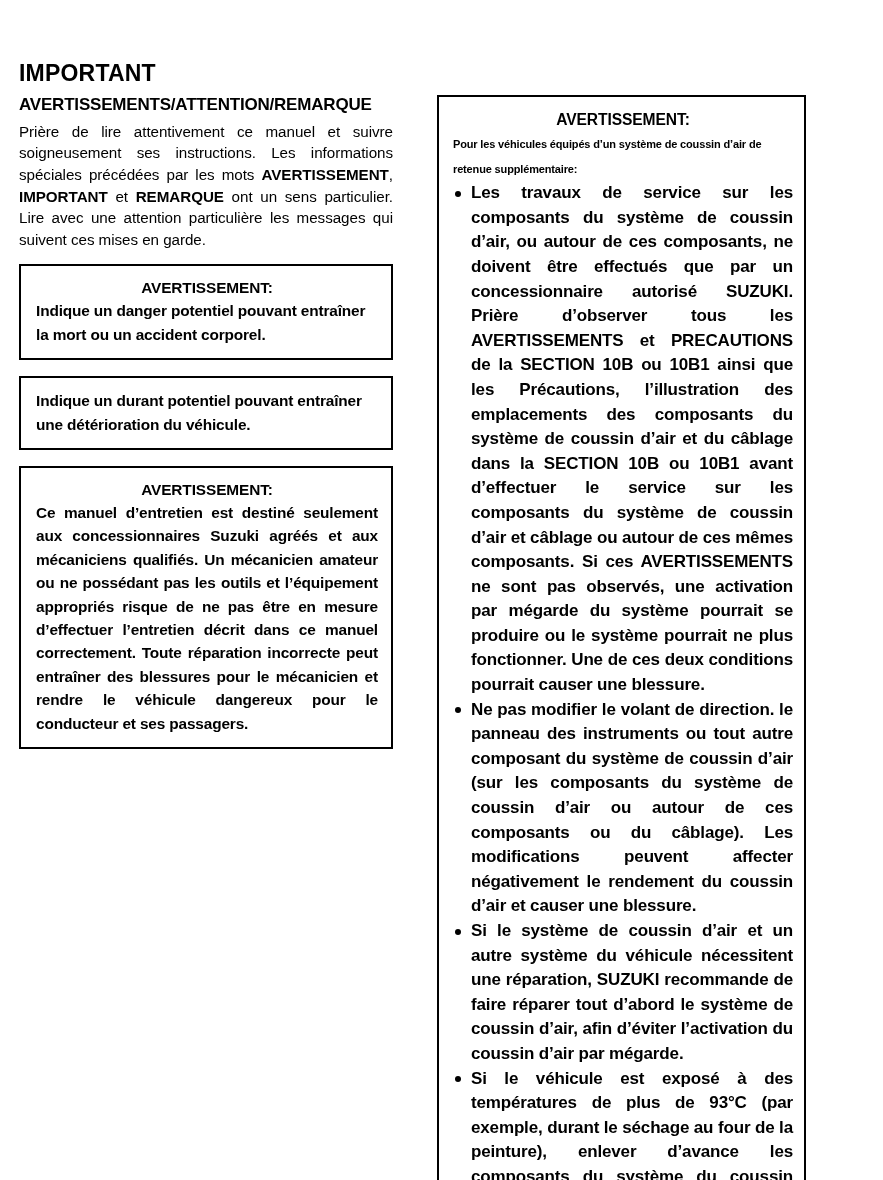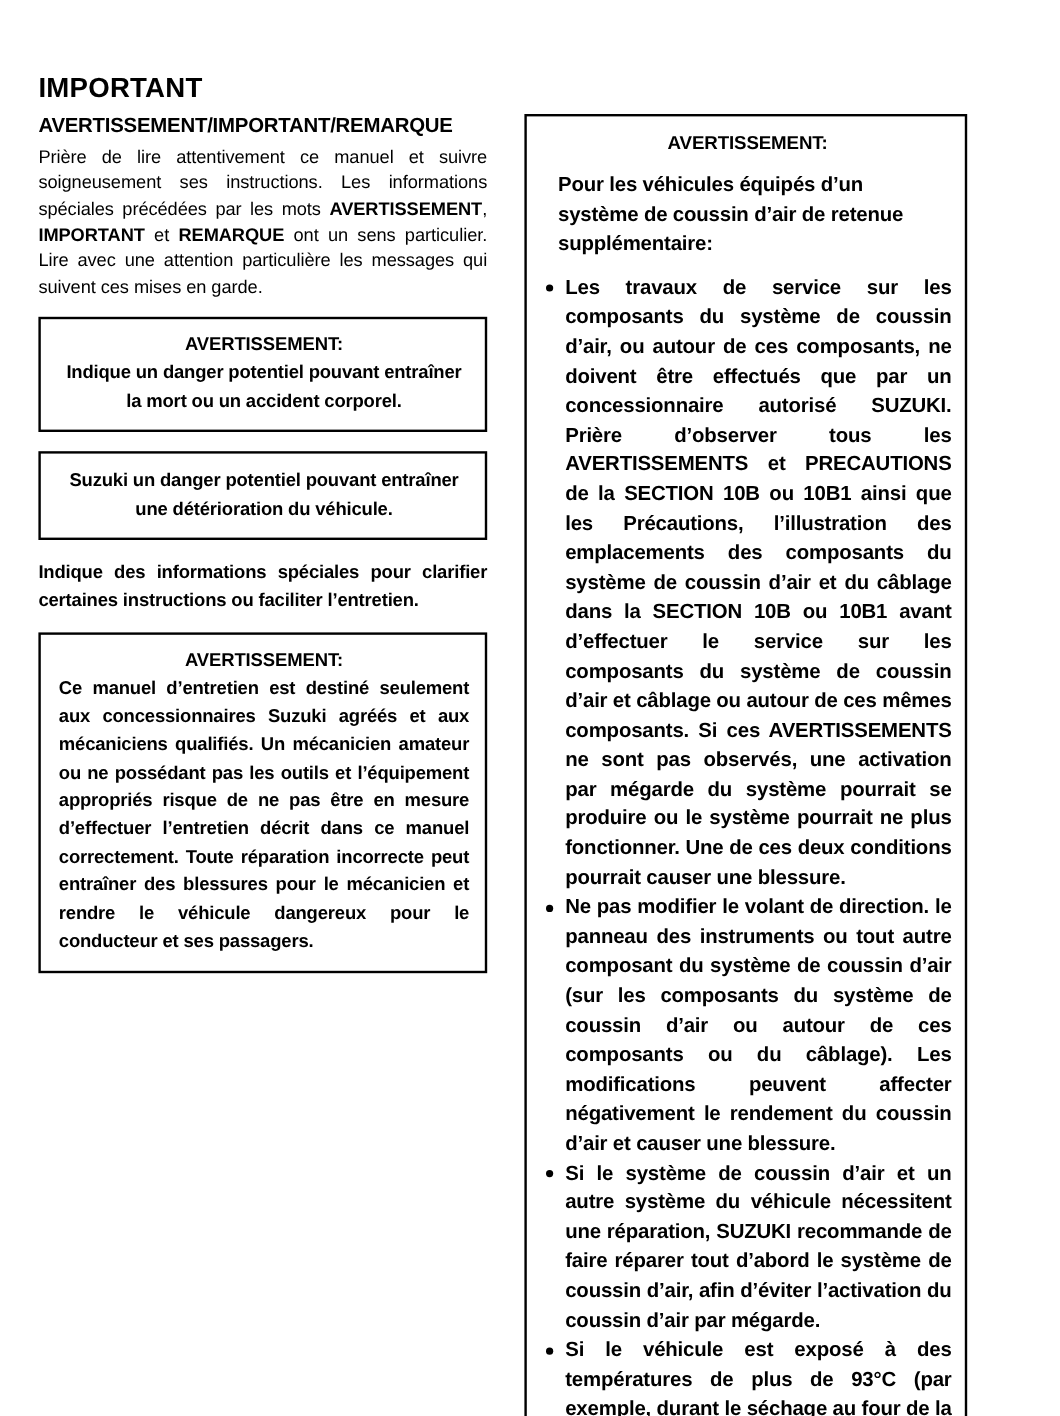--- a/index.html
+++ b/index.html
@@ -20,21 +20,21 @@
 
   .page {
     position: absolute;
     inset: 0;
     background: #ffffff;
   }
 
   
   .col-left {
     position: absolute;
-    left: 32px;
+    left: 19px;
     top: 62px;
     width: 374px;
   }
   .col-right {
     position: absolute;
     left: 437px;
     top: 95px;
     width: 369px;
   }
 
@@ -108,24 +108,24 @@
     box-sizing: border-box;
     padding: 12px 11px 13px 14px;
     background: #ffffff;
     width: 369px;
   }
   .box-right .notice-label {
     font-size: 15.6px;
     margin-bottom: 2px;
   }
   .box-right .lead {
-    font-size: 17px;
+    font-size: 11px;
     font-weight: bold;
     line-height: 24.6px;
-    margin: 12px;
+    margin: 0;
     letter-spacing: -0.15px;
   }
 
   ul.bullets {
     list-style: none;
     margin: 0;
     padding: 0;
   }
   ul.bullets > li {
     position: relative;
@@ -144,46 +144,45 @@
     left: 2px;
     top: 9.5px;
     width: 6px;
     height: 6px;
     border-radius: 50%;
     background: #000;
   }
   ul.bullets > li:last-child { text-align: justify; }
 
   
-  .nostretch { text-align: center; }
+  .nostretch { text-align: left; }
 </style>
 </head>
 <body>
 
 <div class="page">
 
   <div class="col-left">
 
     <h1 class="title-important">IMPORTANT</h1>
 
-    <h2 class="subtitle">AVERTISSEMENT/IMPORTANT/REMARQUE</h2>
+    <h2 class="subtitle">AVERTISSEMENTS/ATTENTION/REMARQUE</h2>
 
     <p class="intro"><span>Prière de lire attentivement ce manuel et suivre soigneusement ses instructions. Les informations spéciales précédées par les mots </span><b>AVERTISSEMENT</b><span>, </span><b>IMPORTANT</b><span> et </span><b>REMARQUE</b><span> ont un sens particulier. Lire avec une attention particulière les messages qui suivent ces mises en garde.</span></p>
 
     <div class="box">
       <p class="notice-label">AVERTISSEMENT:</p>
       <p class="notice-body nostretch">Indique un danger potentiel pouvant entraîner la mort ou un accident corporel.</p>
     </div>
 
     <div class="box">
-      <p class="notice-body nostretch">Suzuki un danger potentiel pouvant entraîner une détérioration du véhicule.</p>
+      <p class="notice-body nostretch">Indique un durant potentiel pouvant entraîner une détérioration du véhicule.</p>
     </div>
 
     <div class="remark">
-      <p class="notice-body">Indique des informations spéciales pour clarifier certaines instructions ou faciliter l’entretien.</p>
     </div>
 
     <div class="box last">
       <p class="notice-label">AVERTISSEMENT:</p>
       <p class="notice-body">Ce manuel d’entretien est destiné seulement aux concessionnaires Suzuki agréés et aux mécaniciens qualifiés. Un mécanicien amateur ou ne possédant pas les outils et l’équipement appropriés risque de ne pas être en mesure d’effectuer l’entretien décrit dans ce manuel correctement. Toute réparation incorrecte peut entraîner des blessures pour le mécanicien et rendre le véhicule dangereux pour le conducteur et ses passagers.</p>
     </div>
 
   </div>
 
   <div class="col-right">

